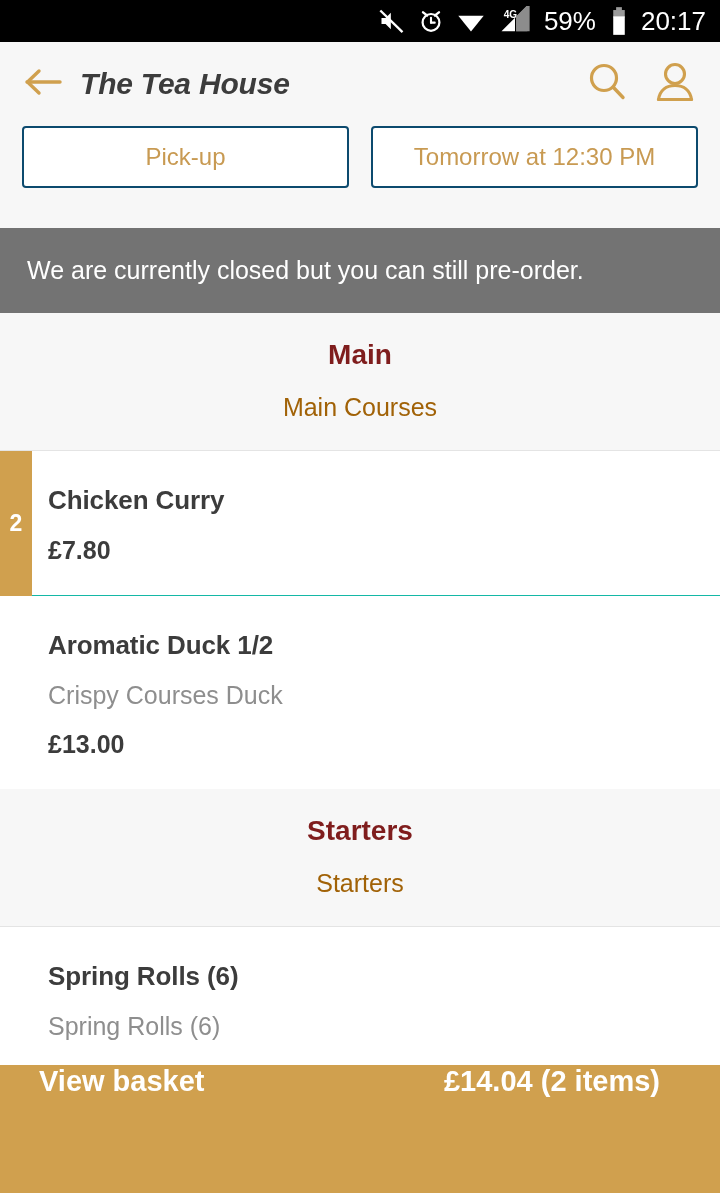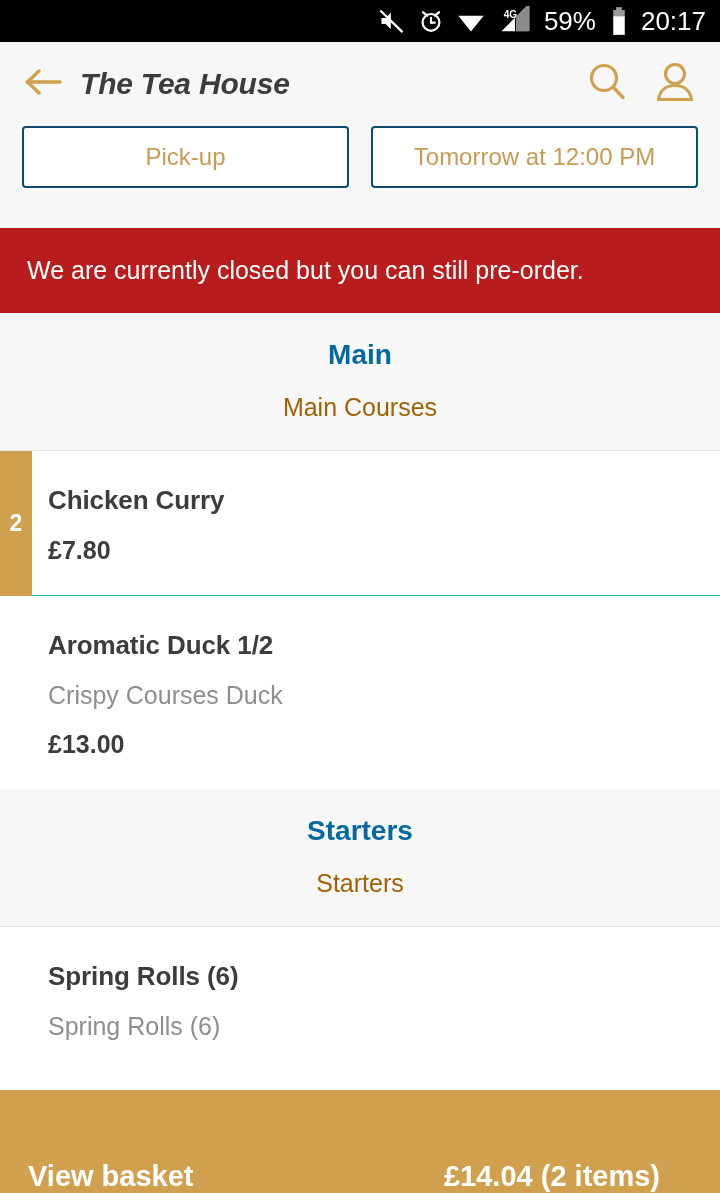--- a/index.html
+++ b/index.html
@@ -87,21 +87,21 @@
     color: #c89a52;
     font-size: 24px;
     display: flex;
     align-items: center;
     justify-content: center;
     white-space: nowrap;
   }
 
   
   .alert-banner {
-    background: #b91c1c;
+    background: #737373;
     height: 85px;
     display: flex;
     align-items: center;
     padding-left: 27px;
   }
   .alert-text {
     color: #ffffff;
     font-size: 25px;
     font-weight: 400;
   }
@@ -111,21 +111,21 @@
 
   .section-header {
     background: #f7f7f7;
     border-bottom: 1px solid #e4e4e4;
     padding: 26px 0 28px 0;
     text-align: center;
   }
   .section-title {
     font-size: 28px;
     font-weight: bold;
-    color: #0369a1;
+    color: #7f1d1d;
     margin-bottom: 22px;
   }
   .section-subtitle {
     font-size: 25px;
     color: #a16207;
     font-weight: 400;
   }
 
   .menu-item {
     position: relative;
@@ -171,26 +171,26 @@
     font-size: 25px;
     color: #3c3c3c;
     font-weight: 700;
   }
 
   
   .basket-bar {
     position: absolute;
     left: 0; right: 0;
     bottom: 0;
-    height: 103px;
+    height: 128px;
     background: #d0a04e;
     display: flex;
-    align-items: flex-end;
+    align-items: flex-start;
     justify-content: space-between;
-    padding: 0 60px 0 28px;
+    padding: 0 60px 0 39px;
   }
   .basket-label, .basket-total {
     color: #ffffff;
     font-size: 29px;
     font-weight: bold;
   }
 </style>
 </head>
 <body>
 
@@ -271,21 +271,21 @@
             <path d="M5.5 39.5 C7 30 13.5 25.5 22 25.5 C30.5 25.5 37 30 38.5 39.5 Z" fill="none" stroke="#d0a04e" stroke-width="3.1" stroke-linejoin="round"></path>
             <line x1="5.5" y1="39.5" x2="38.5" y2="39.5" stroke="#d0a04e" stroke-width="3.1" stroke-linecap="round"></line>
           </svg>
         </span>
       </div>
     </div>
   </div>
 
   <div class="tab-row">
     <div class="tab-btn">Pick-up</div>
-    <div class="tab-btn">Tomorrow at 12:00 PM</div>
+    <div class="tab-btn">Tomorrow at 12:30 PM</div>
   </div>
 
   <div class="alert-banner">
     <span class="alert-text">We are currently closed but you can still pre-order.</span>
   </div>
 
   <div class="menu-area">
 
     <div class="section-header">
       <div class="section-title">Main</div>

